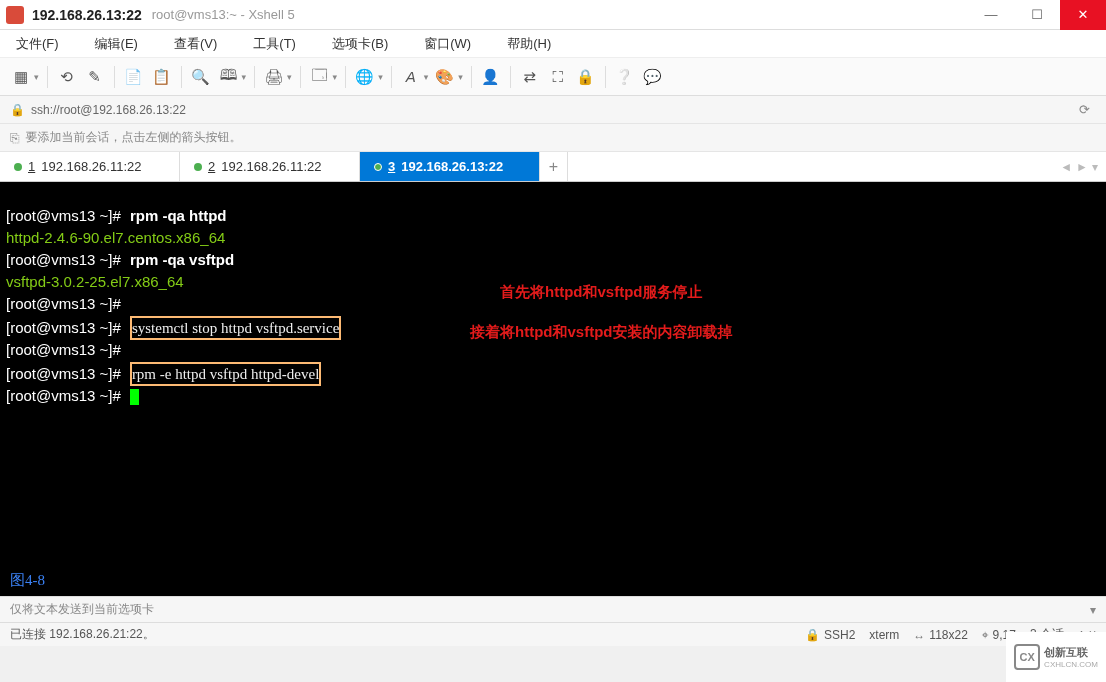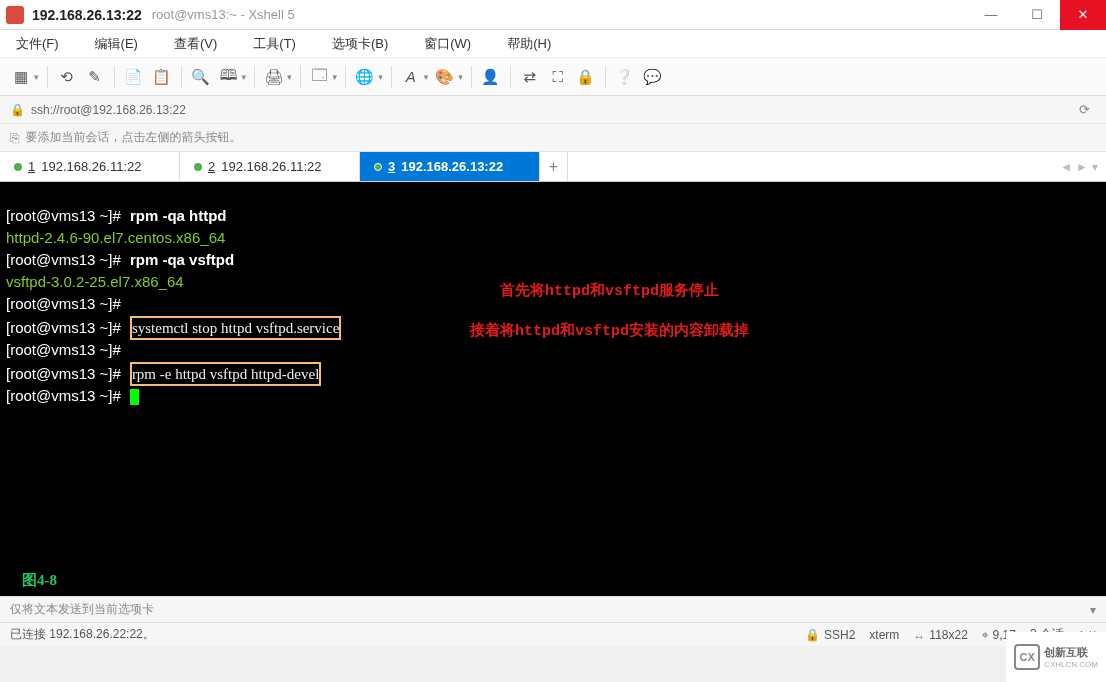--- a/index.html
+++ b/index.html
@@ -28,23 +28,23 @@
 .tabbar .tab.active { background: #0078d7; color: #fff; font-weight: bold; }
 .tabbar .tab.active .dot { background: #4caf50; border: 1px solid #fff; }
 .tabbar .tab .num { text-decoration: underline; }
 .tabbar .addtab { width: 28px; display: flex; align-items: center; justify-content: center; color: #888; border-right: 1px solid #ddd; font-size: 16px; }
 .tabbar .tab-nav { margin-left: auto; display: flex; align-items: center; padding: 0 8px; color: #bbb; font-size: 12px; gap: 4px; }
 .terminal { background: #000; color: #eee; font-family: "Consolas","Courier New",monospace; font-size: 15px; line-height: 20px; padding: 4px 6px; height: 414px; position: relative; white-space: pre; overflow: hidden; }
 .terminal .prompt-user { color: #fff; }
 .terminal .cmd { color: #fff; font-weight: bold; }
 .terminal .out { color: #84cc16; }
 .terminal .boxed { border: 2px solid #fdba74; padding: 0 0; display: inline-block; font-family: Liberation Serif, serif; }
-.terminal .annot { color: #e31b1b; font-weight: bold; position: absolute; font-family: Liberation Mono, monospace; font-size: 15px; }
+.terminal .annot { color: #e31b1b; font-weight: bold; position: absolute; font-family: Liberation Sans, sans-serif; font-size: 15px; }
 .terminal .cursor { display: inline-block; width: 9px; height: 16px; background: #00ff00; vertical-align: middle; }
-.terminal .figlabel { position: absolute; left: 10px; bottom: 6px; color: #22c55e; font-weight: bold; font-family: "Microsoft YaHei"; font-size: 15px; margin-left: 12px; }
+.terminal .figlabel { position: absolute; left: 10px; bottom: 6px; color: #3b82f6; font-weight: normal; font-family: "Microsoft YaHei"; font-size: 15px; }
 .sendbar { height: 26px; background: #f6f6f6; border-top: 1px solid #ddd; display: flex; align-items: center; padding: 0 10px; font-size: 12px; color: #888; gap: 16px; }
 .sendbar .down { margin-left: auto; color: #888; }
 .statusbar { height: 24px; background: #f6f6f6; border-top: 1px solid #ddd; display: flex; align-items: center; padding: 0 10px; font-size: 12px; color: #555; gap: 14px; }
 .statusbar .left { flex: 0 0 auto; }
 .statusbar .spacer { flex: 1; }
 .statusbar .seg { display: flex; align-items: center; gap: 4px; }
 .statusbar .ico { font-size: 12px; color: #777; }
 .watermark { position: absolute; right: 0; bottom: 0; width: 100px; height: 50px; background: #fff; display: flex; align-items: center; justify-content: center; font-size: 11px; color: #aaa; }
 .watermark .wlogo { width: 26px; height: 26px; border: 2px solid #888; border-radius: 4px; display: flex; align-items: center; justify-content: center; font-weight: bold; color: #888; margin-right: 4px;}
 </style>
@@ -161,21 +161,21 @@
 <span class="annot" style="left:470px; top:140px;">接着将httpd和vsftpd安装的内容卸载掉</span>
 <span class="figlabel">图4-8</span>
 </div>
 
 <div class="sendbar">
   <span>仅将文本发送到当前选项卡</span>
   <span class="down">▾</span>
 </div>
 
 <div class="statusbar">
-  <span class="left">已连接 192.168.26.22:22。</span>
+  <span class="left">已连接 192.168.26.21:22。</span>
   <span class="spacer"></span>
   <span class="seg">
       <span class="ico">🔒</span>
       <span>SSH2</span>
     </span>
   <span class="seg">xterm</span>
   <span class="seg">
       <span class="ico">↔</span>
       <span>118x22</span>
     </span>

